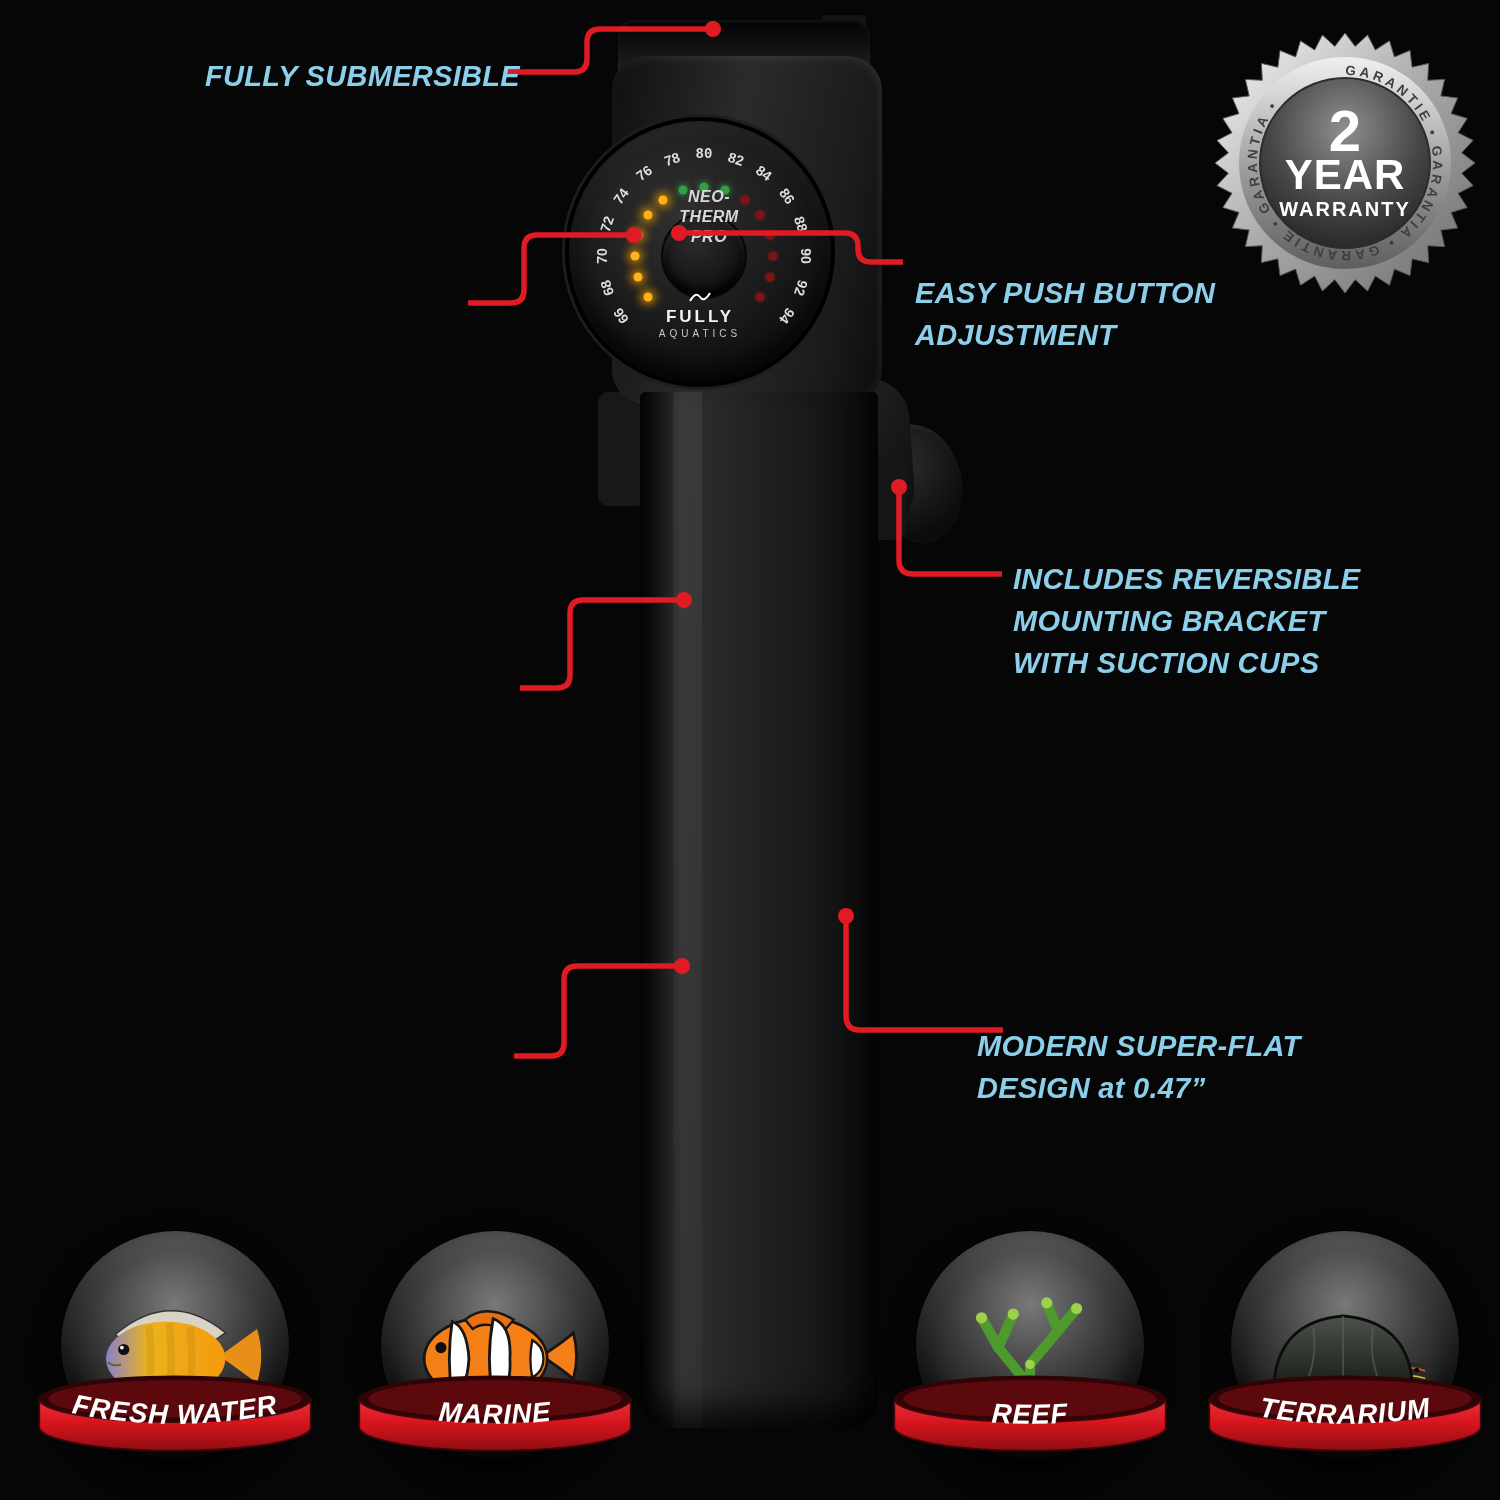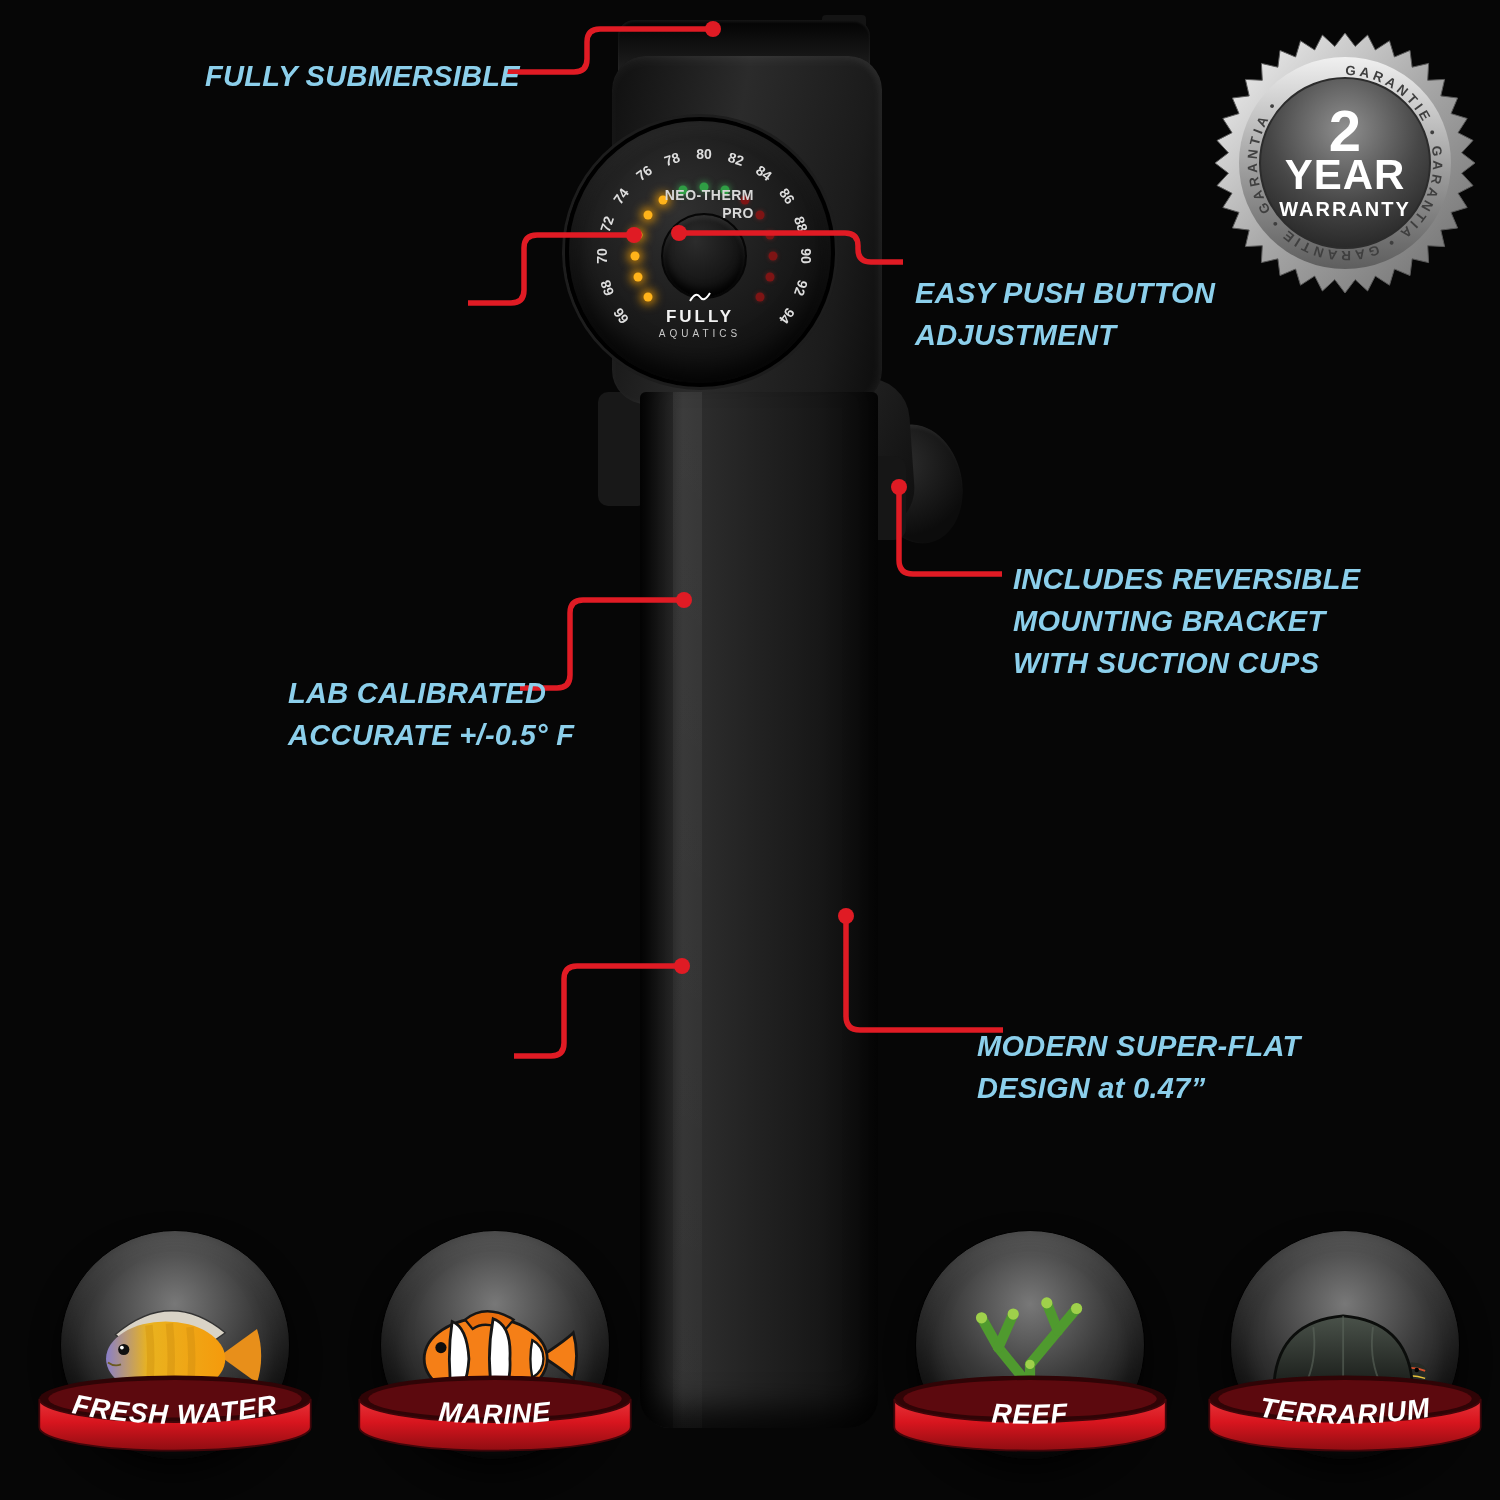--- a/index.html
+++ b/index.html
@@ -84,22 +84,22 @@
   .dial-led.amber { background:#ffb31a; box-shadow:0 0 10px 3px rgba(255,165,0,.75); }
   .dial-led.green { background:#2f9e44; box-shadow:0 0 6px 1px rgba(70,210,100,.5); }
   .dial-led.red   { background:#7e1414; box-shadow:0 0 4px rgba(220,40,40,.35); }
   .dial-button {
     position:absolute; left:92px; top:92px; width:86px; height:86px;
     border-radius:50%; border:2px solid #060606;
     background:radial-gradient(circle at 40% 32%, #2c2c2c, #101010 72%);
     box-shadow:inset 0 3px 5px rgba(255,255,255,.1), inset 0 -6px 10px #000;
   }
   .model-text {
-    position:absolute; left:95px; top:66px; width:90px; text-align:right;
-    color:#d8d8d8; font-size:14px; font-weight:bold;
+    position:absolute; left:95px; top:66px; width:90px; text-align:center;
+    color:#d8d8d8; font-size:16px; font-style:italic; font-weight:bold;
     line-height:1.25; letter-spacing:.5px; white-space:pre-line;
   }
   .brand-block {
     position:absolute; left:50%; top:168px; transform:translateX(-50%);
     text-align:center; width:140px;
   }
   .brand-name { color:#f2f2f2; font-size:17px; font-weight:bold; letter-spacing:3px; }
   .brand-sub  { color:#c8c8c8; font-size:10px; letter-spacing:4px; margin-top:1px; }
   
   .badge { position:absolute; left:1213px; top:31px; width:264px; height:264px; z-index:4; }
@@ -142,21 +142,21 @@
 
     <div class="dial">
       <div class="dial-numbers">
           <span class="dial-num" style="left: 52.4803px; top: 194.954px; transform: translate(-50%, -50%) rotate(-126deg);">66</span>
           <span class="dial-num" style="left: 37.9922px; top: 166.52px; transform: translate(-50%, -50%) rotate(-108deg);">68</span>
           <span class="dial-num" style="left: 33px; top: 135px; transform: translate(-50%, -50%) rotate(-90deg);">70</span>
           <span class="dial-num" style="left: 37.9922px; top: 103.48px; transform: translate(-50%, -50%) rotate(-72deg);">72</span>
           <span class="dial-num" style="left: 52.4803px; top: 75.0459px; transform: translate(-50%, -50%) rotate(-54deg);">74</span>
           <span class="dial-num" style="left: 75.0459px; top: 52.4803px; transform: translate(-50%, -50%) rotate(-36deg);">76</span>
           <span class="dial-num" style="left: 103.48px; top: 37.9922px; transform: translate(-50%, -50%) rotate(-18deg);">78</span>
-          <span class="dial-num" style="left: 135px; top: 33px; transform: translate(-50%, -50%) rotate(0deg);">80</span>
+          <span class="dial-num" style="left: 135px; top: 33px; transform: translate(-50%, -50%) rotate(0deg); font-family: Liberation Mono, monospace;">80</span>
           <span class="dial-num" style="left: 166.52px; top: 37.9922px; transform: translate(-50%, -50%) rotate(18deg);">82</span>
           <span class="dial-num" style="left: 194.954px; top: 52.4803px; transform: translate(-50%, -50%) rotate(36deg);">84</span>
           <span class="dial-num" style="left: 217.52px; top: 75.0459px; transform: translate(-50%, -50%) rotate(54deg);">86</span>
           <span class="dial-num" style="left: 232.008px; top: 103.48px; transform: translate(-50%, -50%) rotate(72deg);">88</span>
           <span class="dial-num" style="left: 237px; top: 135px; transform: translate(-50%, -50%) rotate(90deg);">90</span>
           <span class="dial-num" style="left: 232.008px; top: 166.52px; transform: translate(-50%, -50%) rotate(108deg);">92</span>
           <span class="dial-num" style="left: 217.52px; top: 194.954px; transform: translate(-50%, -50%) rotate(126deg);">94</span>
         </div>
       <div class="dial-leds">
           <span class="dial-led amber" style="left: 79.1778px; top: 175.557px;"></span>
@@ -204,22 +204,20 @@
     <path d="M 846 918 V 1016 Q 846 1030 860 1030 H 1003"></path>
     <circle cx="846" cy="916" r="8"></circle>
   </svg>
 
   <div class="callout" style="left:205px; top:55px;">FULLY SUBMERSIBLE</div>
   <div class="callout" style="left:1013px; top:558px;">INCLUDES REVERSIBLE
 MOUNTING BRACKET
 WITH SUCTION CUPS</div>
   <div class="callout" style="left:915px; top:272px;">EASY PUSH BUTTON
 ADJUSTMENT</div>
-  <div class="callout" style="left:288px; top:672px;">LAB CALIBRATED
-ACCURATE +/-0.5° F</div>
   <div class="callout" style="left:977px; top:1025px;">MODERN SUPER-FLAT
 DESIGN at 0.47”</div>
 
   <div class="badge">
     <svg width="264" height="264" viewBox="0 0 264 264">
       <defs>
         <linearGradient id="spikeGrad" x1="0" y1="0" x2="1" y2="1">
           <stop offset="0" stop-color="#fafafa"></stop>
             <stop offset=".5" stop-color="#a8a8a8"></stop>
             <stop offset="1" stop-color="#6a6a6a"></stop>

